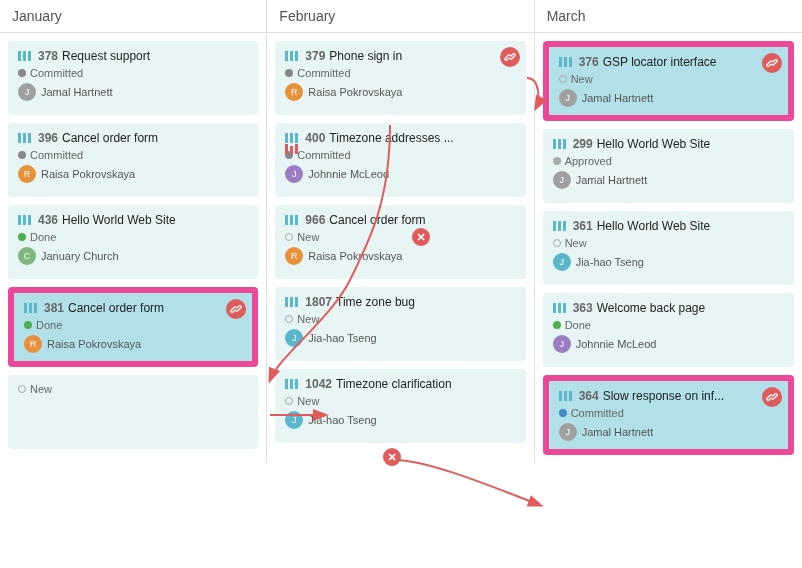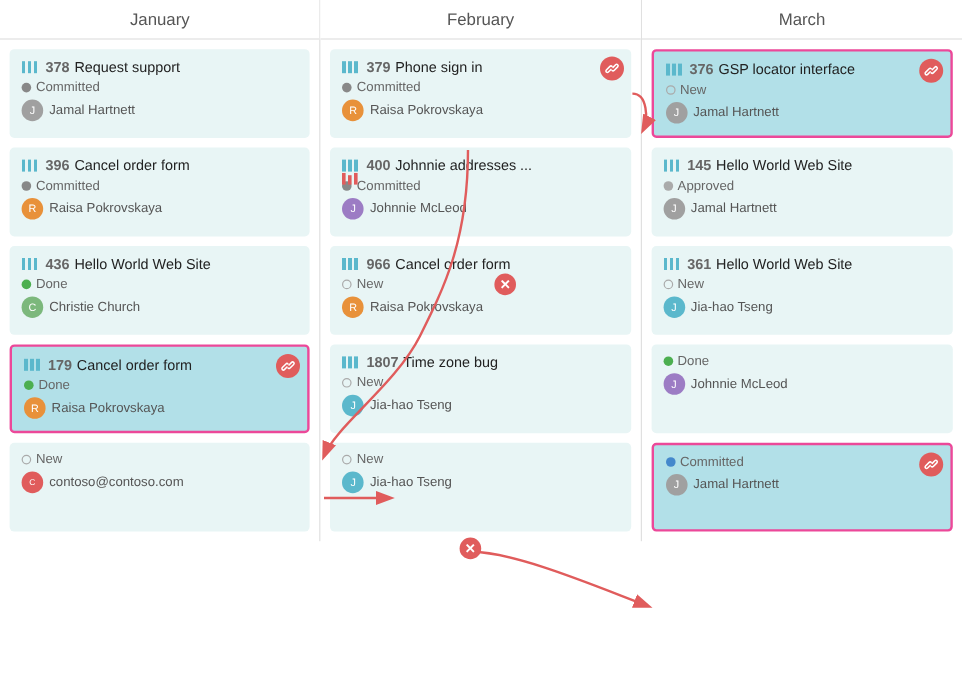--- a/index.html
+++ b/index.html
@@ -11,21 +11,20 @@
       height: 568px;
       overflow: hidden;
       position: relative;
     }
     .calendar-grid {
       display: grid;
       grid-template-columns: 1fr 1fr 1fr;
       width: 802px;
       height: 406px;
       position: relative;
-      text-align: center;
     }
     .col-header {
       padding: 8px 12px;
       font-size: 14px;
       color: #555;
       border-bottom: 1px solid #e0e0e0;
       background: #fff;
     }
     .column {
       border-right: 1px solid #e0e0e0;
@@ -42,21 +41,21 @@
     }
     .card {
       background: #e8f5f5;
       border-radius: 4px;
       padding: 8px 10px;
       position: relative;
       min-height: 74px;
     }
     .card.highlighted {
       background: #b2e0e8;
-      border: 2px solid #ec4899;
+      border: 6px solid #ec4899;
     }
     .card-title {
       display: flex;
       align-items: center;
       gap: 4px;
       font-size: 12px;
       color: #333;
       margin-bottom: 4px;
     }
     .card-id {
@@ -214,28 +213,28 @@
           <span class="bar-icon"></span>
           <span class="card-id">436</span>
           <span class="card-name">Hello World Web Site</span>
         </div>
         <div class="card-status">
           <span class="status-dot done"></span>
           <span>Done</span>
         </div>
         <div class="card-assignee">
           <div class="avatar green">C</div>
-          <span>Christie Church</span>
+          <span>January Church</span>
         </div>
       </div>
 
       <div class="card highlighted">
         <div class="card-title">
           <span class="bar-icon"></span>
-          <span class="card-id">179</span>
+          <span class="card-id">381</span>
           <span class="card-name">Cancel order form</span>
         </div>
         <div class="card-status">
           <span class="status-dot done"></span>
           <span>Done</span>
         </div>
         <div class="card-assignee">
           <div class="avatar orange">R</div>
           <span>Raisa Pokrovskaya</span>
         </div>
@@ -244,24 +243,20 @@
             <path d="M6 8L3.5 10.5C3 11 2 11 1.5 10.5C1 10 1 9 1.5 8.5L5 5C5.5 4.5 6.5 4.5 7 5" stroke="white" stroke-width="1.5" stroke-linecap="round"></path>
             <path d="M8 6L10.5 3.5C11 3 12 3 12.5 3.5C13 4 13 5 12.5 5.5L9 9C8.5 9.5 7.5 9.5 7 9" stroke="white" stroke-width="1.5" stroke-linecap="round"></path>
           </svg>
         </div>
       </div>
 
       <div class="card">
         <div class="card-status">
           <span class="status-dot" style="border:1.5px solid #aaa;"></span>
           <span>New</span>
-        </div>
-        <div class="card-assignee">
-          <div class="avatar red" style="font-size:7px; width:18px; height:18px;">C</div>
-          <span>contoso@contoso.com</span>
         </div>
       </div>
     </div>
   </div>
 
   <div class="column">
     <div class="col-header">February</div>
     <div class="col-body">
 
       <div class="card">
@@ -289,21 +284,21 @@
       <div class="card">
         <div class="card-title">
           <span class="bar-icon" style="background-color: transparent;">
             <svg width="14" height="10" viewBox="0 0 14 10">
                 <rect x="0" y="0" width="3" height="10" fill="#e05c5c"></rect>
                 <rect x="5" y="2" width="3" height="8" fill="#e05c5c"></rect>
                 <rect x="10" y="0" width="3" height="10" fill="#e05c5c"></rect>
               </svg>
           </span>
           <span class="card-id">400</span>
-          <span class="card-name">Johnnie addresses ...</span>
+          <span class="card-name">Timezone addresses ...</span>
         </div>
         <div class="card-status">
           <span class="status-dot committed"></span>
           <span>Committed</span>
         </div>
         <div class="card-assignee">
           <div class="avatar purple">J</div>
           <span>Johnnie McLeod</span>
         </div>
       </div>
@@ -334,20 +329,25 @@
           <span class="status-dot" style="border:1.5px solid #aaa;"></span>
           <span>New</span>
         </div>
         <div class="card-assignee">
           <div class="avatar teal">J</div>
           <span>Jia-hao Tseng</span>
         </div>
       </div>
 
       <div class="card">
+        <div class="card-title">
+          <span class="bar-icon"></span>
+          <span class="card-id">1042</span>
+          <span class="card-name">Timezone clarification</span>
+        </div>
         <div class="card-status">
           <span class="status-dot" style="border:1.5px solid #aaa;"></span>
           <span>New</span>
         </div>
         <div class="card-assignee">
           <div class="avatar teal">J</div>
           <span>Jia-hao Tseng</span>
         </div>
       </div>
     </div>
@@ -375,21 +375,21 @@
           <svg viewBox="0 0 14 14" fill="none" xmlns="http://www.w3.org/2000/svg">
             <path d="M6 8L3.5 10.5C3 11 2 11 1.5 10.5C1 10 1 9 1.5 8.5L5 5C5.5 4.5 6.5 4.5 7 5" stroke="white" stroke-width="1.5" stroke-linecap="round"></path>
             <path d="M8 6L10.5 3.5C11 3 12 3 12.5 3.5C13 4 13 5 12.5 5.5L9 9C8.5 9.5 7.5 9.5 7 9" stroke="white" stroke-width="1.5" stroke-linecap="round"></path>
           </svg>
         </div>
       </div>
 
       <div class="card">
         <div class="card-title">
           <span class="bar-icon"></span>
-          <span class="card-id">145</span>
+          <span class="card-id">299</span>
           <span class="card-name">Hello World Web Site</span>
         </div>
         <div class="card-status">
           <span class="status-dot approved"></span>
           <span>Approved</span>
         </div>
         <div class="card-assignee">
           <div class="avatar gray">J</div>
           <span>Jamal Hartnett</span>
         </div>
@@ -405,31 +405,41 @@
           <span class="status-dot" style="border:1.5px solid #aaa;"></span>
           <span>New</span>
         </div>
         <div class="card-assignee">
           <div class="avatar teal">J</div>
           <span>Jia-hao Tseng</span>
         </div>
       </div>
 
       <div class="card">
+        <div class="card-title">
+          <span class="bar-icon"></span>
+          <span class="card-id">363</span>
+          <span class="card-name">Welcome back page</span>
+        </div>
         <div class="card-status">
           <span class="status-dot done"></span>
           <span>Done</span>
         </div>
         <div class="card-assignee">
           <div class="avatar purple">J</div>
           <span>Johnnie McLeod</span>
         </div>
       </div>
 
       <div class="card highlighted">
+        <div class="card-title">
+          <span class="bar-icon"></span>
+          <span class="card-id">364</span>
+          <span class="card-name">Slow response on inf...</span>
+        </div>
         <div class="card-status">
           <span class="status-dot committed" style="background:#4488cc;"></span>
           <span>Committed</span>
         </div>
         <div class="card-assignee">
           <div class="avatar gray">J</div>
           <span>Jamal Hartnett</span>
         </div>
         <div class="link-icon">
           <svg viewBox="0 0 14 14" fill="none" xmlns="http://www.w3.org/2000/svg">

